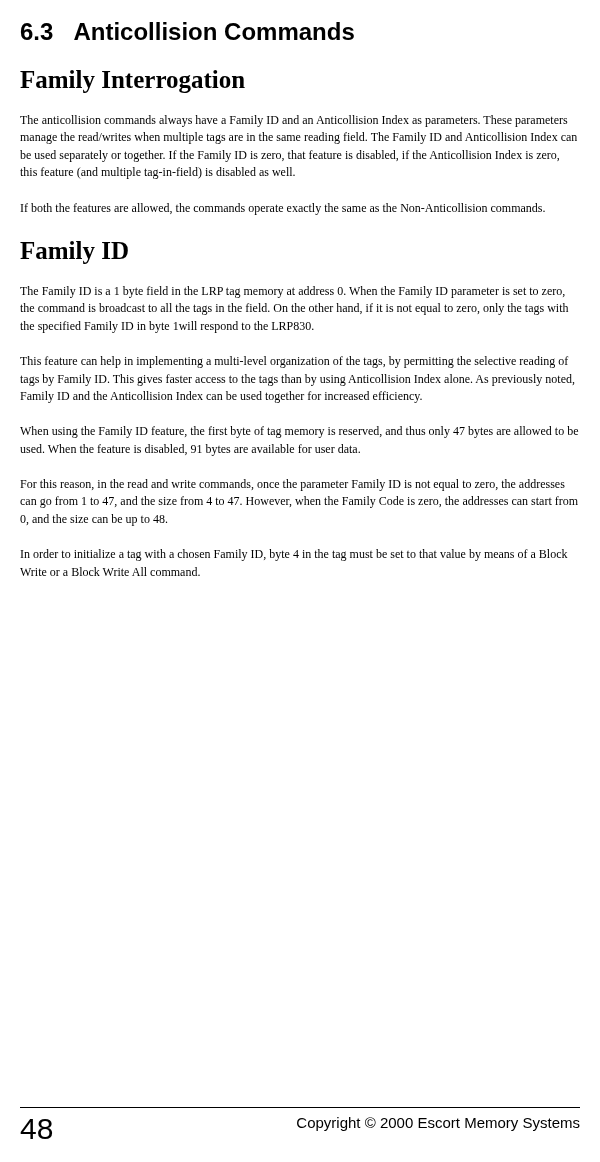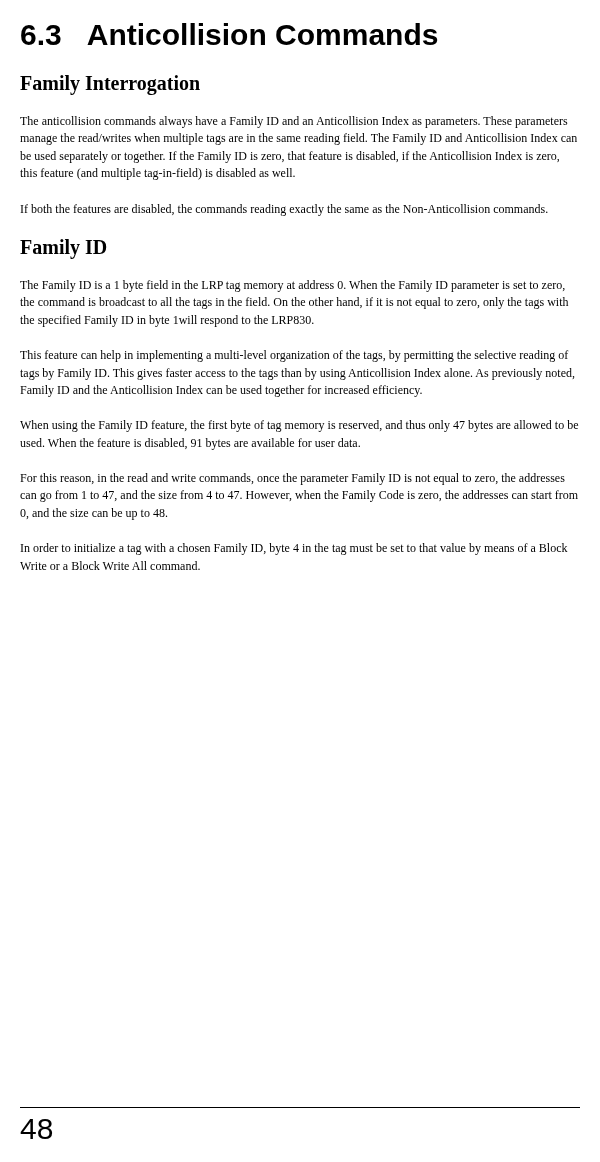--- a/index.html
+++ b/index.html
@@ -12,28 +12,28 @@
       height: 1162px;
       background: #ffffff;
       font-family: "Times New Roman", Times, serif;
       color: #000000;
       padding: 18px 20px 18px 20px;
       position: relative;
     }
     .section-heading {
       font-family: Arial, Helvetica, sans-serif;
       font-weight: bold;
-      font-size: 30px;
-      margin-bottom: 20px;
+      font-size: 24px;
     }
     .sub-heading {
       font-family: "Times New Roman", Times, serif;
       font-weight: bold;
-      font-size: 20px;
+      font-size: 25px;
       margin-bottom: 18px;
+      margin-top: 20px;
     }
     .body-para {
       font-size: 12px;
       line-height: 1.45;
       margin-bottom: 18px;
     }
     .footer {
       position: absolute;
       bottom: 18px;
       left: 20px;
@@ -64,34 +64,35 @@
 <body>
 
 <h1 class="section-heading">
   <span>6.3</span>&nbsp;&nbsp;&nbsp;<span>Anticollision Commands</span>
 </h1>
 
 <h2 class="sub-heading">Family Interrogation</h2>
 
 <p class="body-para">The anticollision commands always have a Family ID and an Anticollision Index as parameters.  These parameters manage the read/writes when multiple tags are in the same reading field. The Family ID and Anticollision Index can be used separately or together.  If the Family ID is zero, that feature is disabled, if the Anticollision Index is zero, this feature (and multiple tag-in-field) is disabled as well.</p>
 
-<p class="body-para">If both the features are disabled, the commands reading exactly the same as the Non-Anticollision commands.</p>
+<p class="body-para">If both the features are allowed, the commands operate exactly the same as the Non-Anticollision commands.</p>
 
 <h2 class="sub-heading">Family ID</h2>
 
 <p class="body-para">The Family ID is a 1 byte field in the LRP tag memory at address 0. When the Family ID parameter is set to zero, the command is broadcast to all the tags in the field. On the other hand, if it is not equal to zero, only the tags with the specified Family ID in byte 1will respond to the LRP830.</p>
 
 <p class="body-para">This feature can help in implementing a multi-level organization of the tags, by permitting the selective reading of tags by Family ID. This gives faster access to the tags than by using Anticollision Index alone. As previously noted, Family ID and the Anticollision Index can be used together for increased efficiency.</p>
 
 <p class="body-para">When using the Family ID feature, the first byte of tag memory is reserved, and thus only 47 bytes are allowed to be used. When the feature is disabled, 91 bytes are available for user data.</p>
 
 <p class="body-para">For this reason, in the read and write commands, once the parameter Family ID is not equal to zero, the addresses can go from 1 to 47, and the size from 4 to 47. However, when the Family Code is zero, the addresses can start from 0, and the size can be up to 48.</p>
 
 <p class="body-para">In order to initialize a tag with a chosen Family ID, byte 4 in the tag must be set to that value by means of a Block Write or a Block Write All command.</p>
 
 <div class="footer">
   <div class="footer-line"></div>
   <div class="footer-row">
     <div class="page-number">48</div>
     <div class="copyright-block">
+      <div>Copyright © 2000 Escort Memory Systems</div>
     </div>
   </div>
 </div>
 
 </body></html>

